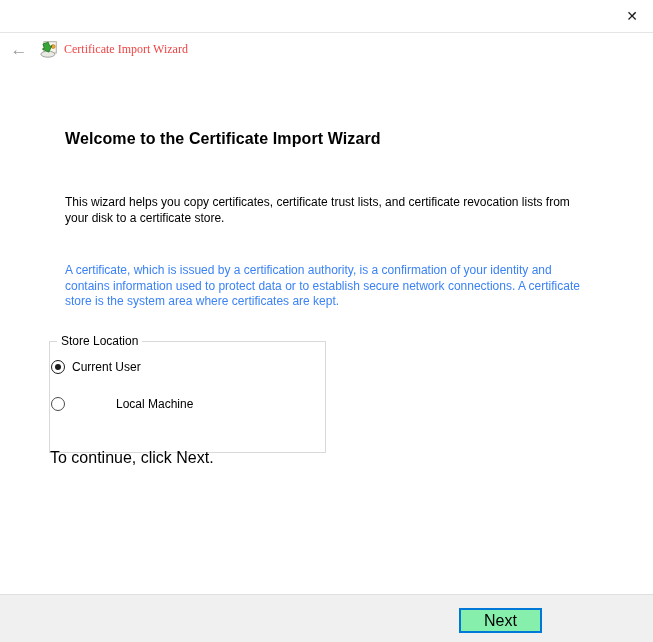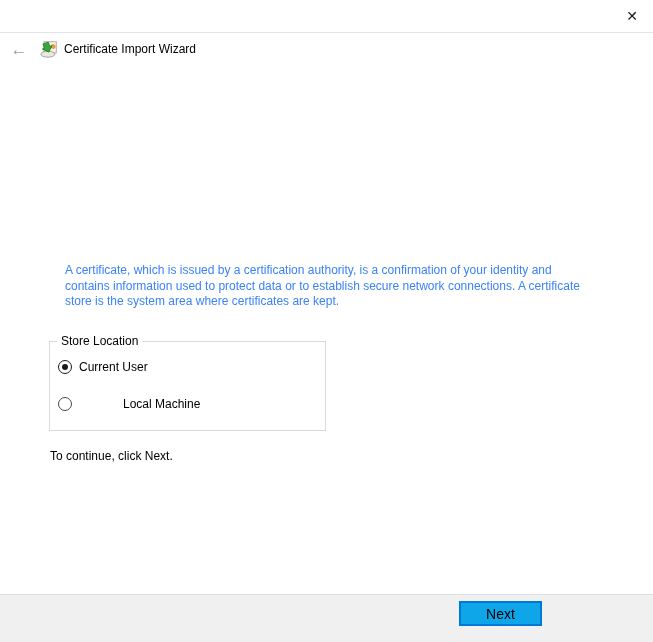--- a/index.html
+++ b/index.html
@@ -50,21 +50,22 @@
     line-height: 1;
   }
   .app-icon {
     width: 18px; height: 18px;
     margin-left: 2px;
     margin-right: 6px;
     display: inline-block;
   }
   .header-title {
     font-size: 12px;
-    color: #000000;
+    color: #ef4444;
+    font-family: Liberation Serif, serif;
   }
   
   .heading {
     position: absolute;
     left: 65px; top: 130px;
     font-size: 16px;
     font-weight: bold;
     color: #000000;
     letter-spacing: 0.1px;
   }
@@ -81,35 +82,35 @@
     left: 65px; top: 263px;
     width: 532px;
     font-size: 12px;
     line-height: 15.5px;
     color: #3b82f6;
   }
   
   .groupbox {
     position: absolute;
     left: 49px; top: 341px;
-    width: 277px; height: 90px;
+    width: 277px; height: 112px;
     border: 1px solid #d9d9d9;
     background: #ffffff;
   }
   .groupbox-label {
     position: absolute;
     top: -8px; left: 7px;
     background: #ffffff;
     padding: 0 4px;
     font-size: 12px;
     color: #000000;
   }
   .radio-row {
     position: absolute;
-    left: 8px;
+    left: 1px;
     display: flex;
     align-items: center;
     height: 18px;
   }
   .radio-row.first { top: 16px; }
   .radio-row.second { top: 53px; gap: 44px; }
   .radio-circle {
     width: 14px; height: 14px;
     border-radius: 50%;
     border: 1px solid #4a4a4a;
@@ -127,39 +128,39 @@
     border-radius: 50%;
     background: #1a1a1a;
   }
   .radio-label {
     font-size: 12px;
     color: #000000;
   }
   .hint {
     position: absolute;
     left: 50px; top: 449px;
-    font-size: 12px;
+    font-size: 16px;
     color: #000000;
   }
   
   .footer {
     position: absolute;
     left: 0; right: 0; bottom: 0;
     height: 48px;
     background: #f0f0f0;
     border-top: 1px solid #dfdfdf;
   }
   .btn {
     position: absolute;
-    top: 6px;
+    top: 13px;
     width: 83px; height: 25px;
     font-family: "Liberation Sans", "DejaVu Sans", sans-serif;
-    font-size: 14px;
-    color: #000000;
-    background: #0ea5e9;
+    font-size: 16px;
+    color: #000000;
+    background: #86efac;
     display: flex; align-items: center; justify-content: center;
     cursor: default;
   }
   .btn-next {
     left: 459px;
     border: 2px solid #0078d7;
   }
   .btn-cancel {
     left: 559px;
     border: 1px solid #adadad;
@@ -180,21 +181,23 @@
       <svg width="18" height="18" viewBox="0 0 16 16">
         <rect x="3.5" y="1.5" width="11" height="10" fill="#f7f5ef" stroke="#b9b5a9" stroke-width="1"></rect>
         <circle cx="11.7" cy="5.8" r="1.7" fill="#f0a83a" stroke="#c07f1f" stroke-width="0.7"></circle>
         <ellipse cx="7" cy="12.6" rx="6.2" ry="2.7" fill="#e9e9e4" stroke="#9a9a94" stroke-width="0.8"></ellipse>
         <path d="M9 2.5 L9 6.5 L11 6.5 L6.5 11 L2 6.5 L4 6.5 L4 2.5 Z" fill="#3aa63a" stroke="#1e7a1e" stroke-width="0.7" transform="rotate(-20 6.5 7)"></path>
       </svg>
     </span>
     <span class="header-title">Certificate Import Wizard</span>
   </div>
 
-
+  <div class="heading">Welcome to the Certificate Import Wizard</div>
+
+  <div class="para1">This wizard helps you copy certificates, certificate trust lists, and certificate revocation lists from your disk to a certificate store.</div>
 
   <div class="para2">A certificate, which is issued by a certification authority, is a confirmation of your identity and contains information used to protect data or to establish secure network connections. A certificate store is the system area where certificates are kept.</div>
 
   <div class="groupbox">
     <div class="groupbox-label">Store Location</div>
 
     <div class="radio-row first">
       <span class="radio-circle selected"></span>
       <span class="radio-label">Current User</span>
     </div>

